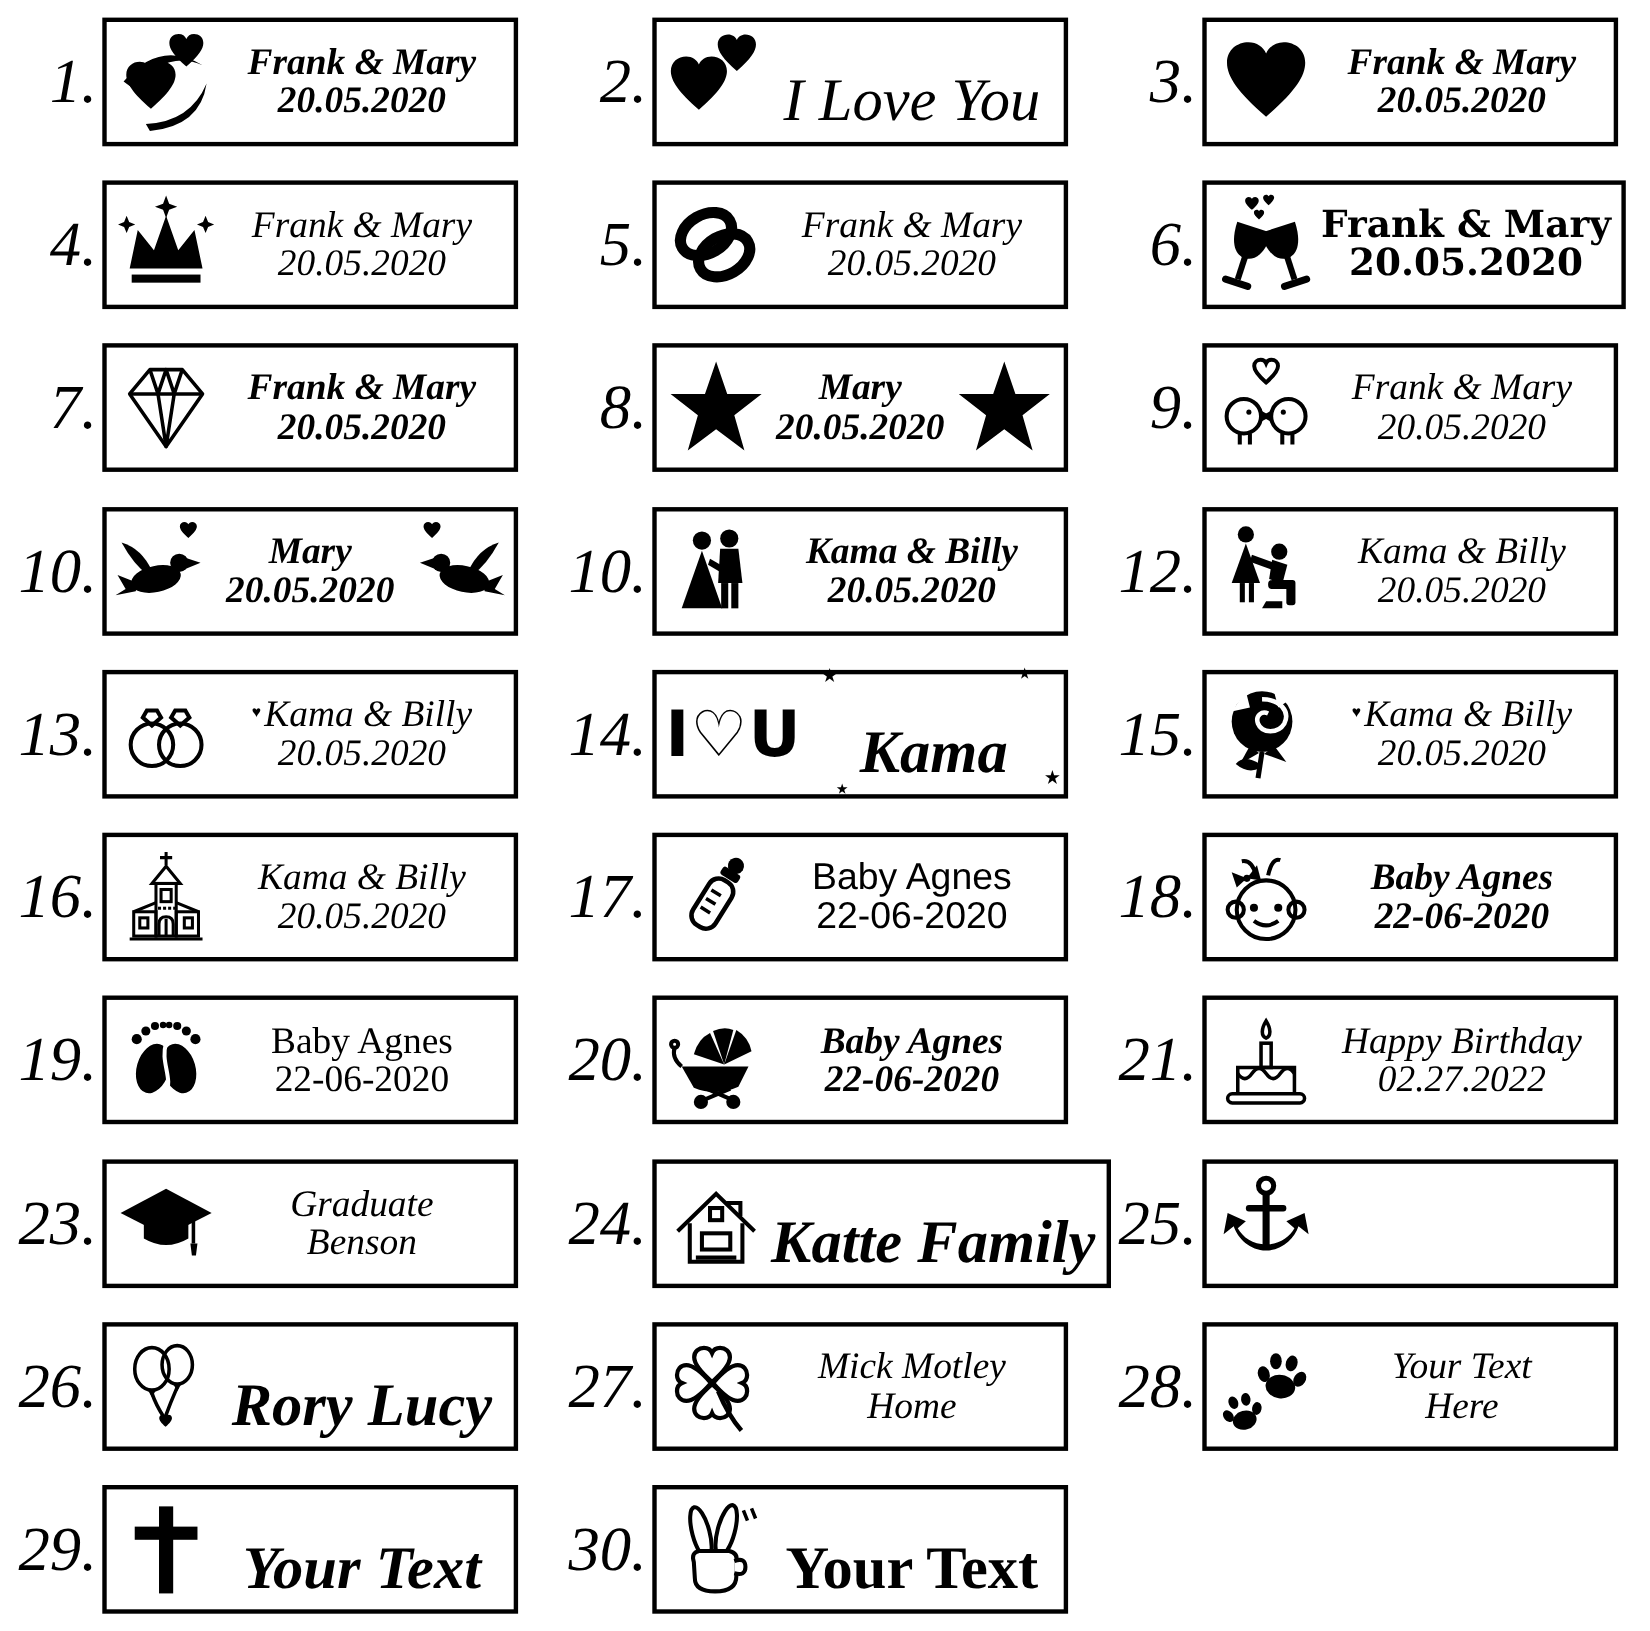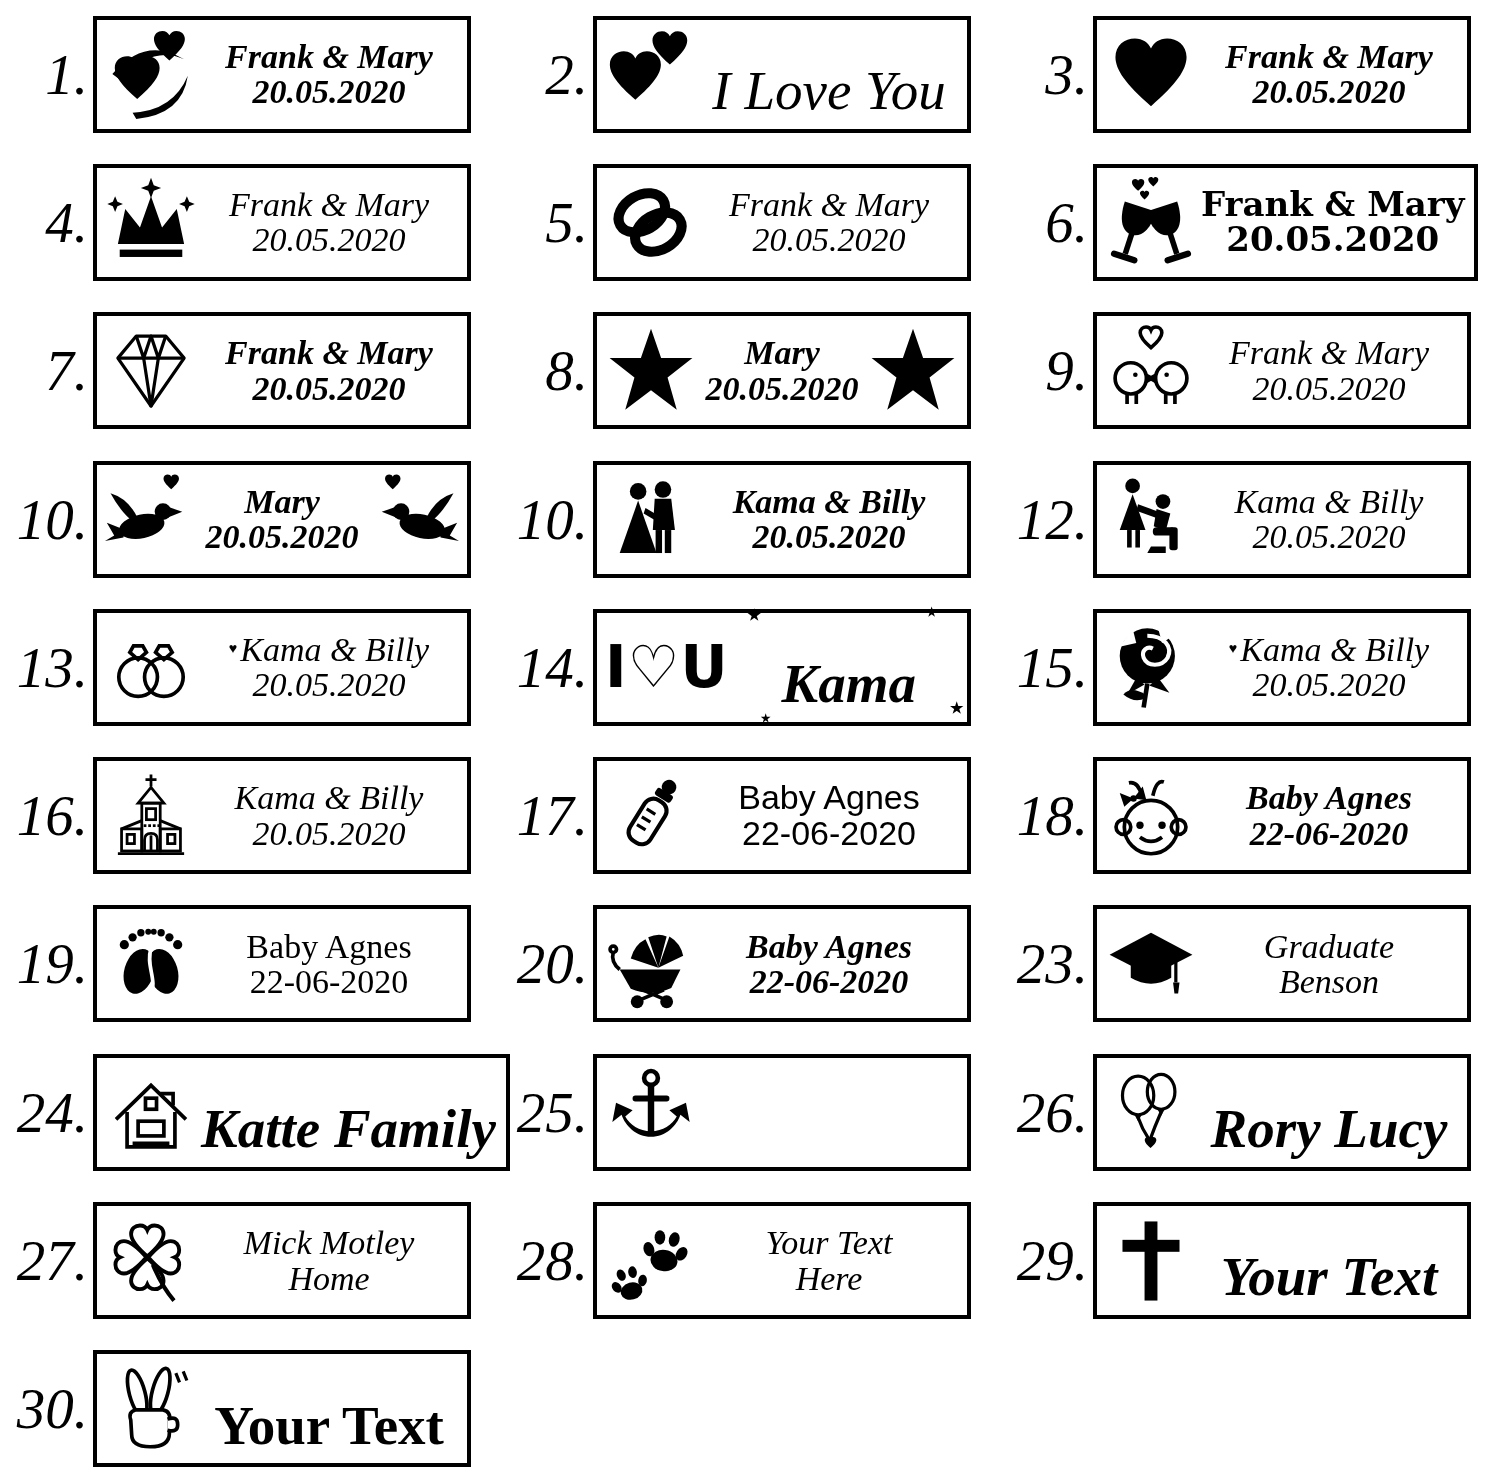--- a/index.html
+++ b/index.html
@@ -487,20 +487,40 @@
             </g>
           </svg>
         </span>
         <div class="txt script-bold lines-2">
           <span class="line">Baby Agnes</span>
           <span class="line">22-06-2020</span>
         </div>
       </div>
     </div>
     <div class="cell">
+      <span class="num">21.</span>
+      <div class="box">
+        <span class="icon">
+          <svg viewBox="0 0 100 100" xmlns="http://www.w3.org/2000/svg" aria-hidden="true">
+            <g fill="none" stroke="#000" stroke-width="3.5">
+              <rect x="12" y="83" width="76" height="9" rx="4.5"></rect>
+              <path d="M22 83 V57 H78 V83"></path>
+              <path d="M22 63 q7 10 14 0 q7 -10 14 0 q7 10 14 0 q7 -10 14 0"></path>
+              <rect x="45" y="33" width="10" height="24"></rect>
+              <path d="M50 11 C45 19 45 26 50 28 C55 26 55 19 50 11 Z"></path>
+            </g>
+          </svg>
+        </span>
+        <div class="txt script lines-2">
+          <span class="line">Happy Birthday</span>
+          <span class="line">02.27.2022</span>
+        </div>
+      </div>
+    </div>
+    <div class="cell">
       <span class="num">23.</span>
       <div class="box">
         <span class="icon">
           <svg viewBox="0 0 100 100" xmlns="http://www.w3.org/2000/svg" aria-hidden="true">
             <g fill="#000">
               <path d="M50 16 L5 40 L50 63 L95 40 Z"></path>
               <path d="M28 50 V65 Q50 78 72 65 V50 Q50 63 28 50 Z"></path>
               <path d="M74 70 h7 l-1.5 12 h-4 Z"></path>
             </g>
             <path d="M77 44 V70" stroke="#000" stroke-width="3.5" fill="none"></path>

